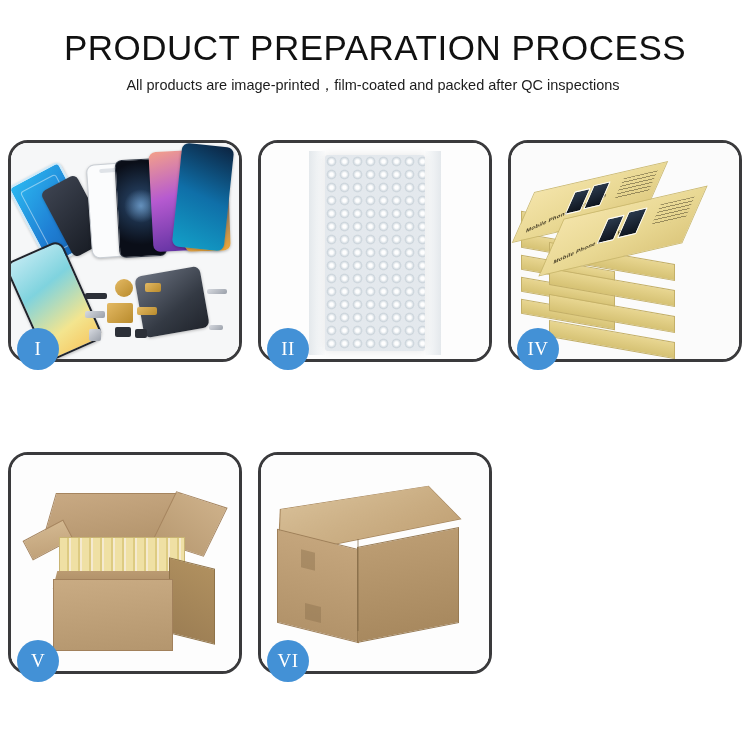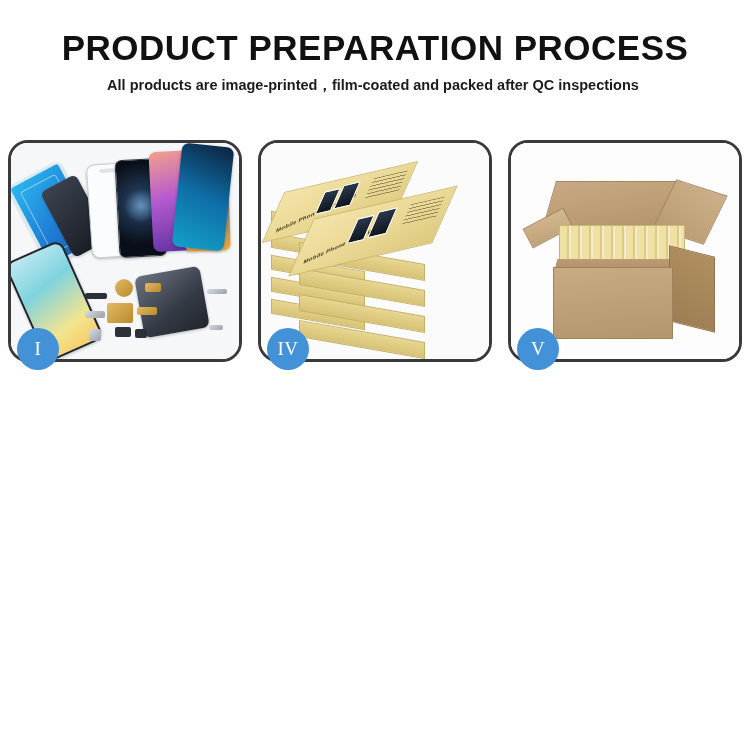--- a/index.html
+++ b/index.html
@@ -17,30 +17,30 @@
   }
 
   
   .header {
     width: 750px;
     padding-top: 30px;
     text-align: center;
   }
   .page-title {
     font-size: 35px;
-    font-weight: 700;
+    font-weight: 400;
     letter-spacing: 0.5px;
     color: #111111;
     line-height: 1.05;
     margin: 0;
     white-space: nowrap;
   }
   .page-subtitle {
     font-size: 14.5px;
-    font-weight: 700;
+    font-weight: 400;
     color: #1c1c1c;
     margin: 11px 4px 0 0;
     line-height: 1.1;
     white-space: nowrap;
   }
 
   
   .grid {
     position: absolute;
     top: 140px;
@@ -377,20 +377,30 @@
         <div class="chip dark" style="left:104px; top:184px; width:16px; height:10px;"></div>
         <div class="chip silver" style="left:78px;  top:186px; width:12px; height:12px;"></div>
         <div class="chip dark" style="left:124px; top:186px; width:12px; height:9px;"></div>
         <div class="chip silver" style="left:196px; top:146px; width:20px; height:5px;"></div>
         <div class="chip silver" style="left:198px; top:182px; width:14px; height:5px;"></div>
       </div>
     </div>
     <div class="step-badge">I</div>
   </div>
 
+  <div class="panel">
+    <div class="panel-inner">
+      <div class="scene-bubble">
+        <div class="bubble-edge-l"></div>
+        <div class="bubble-edge-r"></div>
+        <div class="bubble-sheet"></div>
+      </div>
+    </div>
+    <div class="step-badge">II</div>
+  </div>
 
 
   <div class="panel">
     <div class="panel-inner">
       <div class="scene-stack">
 
         <div class="stk stk-side" style="left:10px;  top:76px;  width:92px; height:13px; transform:skewY(10deg);"></div>
         <div class="stk stk-side" style="left:10px;  top:98px;  width:92px; height:13px; transform:skewY(10deg);"></div>
         <div class="stk stk-side" style="left:10px;  top:120px; width:92px; height:13px; transform:skewY(10deg);"></div>
         <div class="stk stk-side" style="left:10px;  top:142px; width:92px; height:13px; transform:skewY(10deg);"></div>
@@ -428,14 +438,27 @@
         <div class="c5-flap-left"></div>
         <div class="c5-inner"></div>
         <div class="c5-flap-front"></div>
         <div class="c5-body-side"></div>
         <div class="c5-body-front"></div>
       </div>
     </div>
     <div class="step-badge">V</div>
   </div>
 
+  <div class="panel">
+    <div class="panel-inner">
+      <div class="scene-sealed">
+        <div class="c6-top2"></div>
+        <div class="c6-face-left"></div>
+        <div class="c6-face-right"></div>
+        <div class="c6-seam" style="left:96px; top:84px; width:2px; height:92px; transform:skewY(0deg);"></div>
+        <div class="c6-tape" style="left:40px; top:96px; width:14px; height:18px; transform:skewY(14deg);"></div>
+        <div class="c6-tape" style="left:44px; top:150px; width:16px; height:16px; transform:skewY(14deg);"></div>
+      </div>
+    </div>
+    <div class="step-badge">VI</div>
+  </div>
 
 </div>
 
 </body></html>

